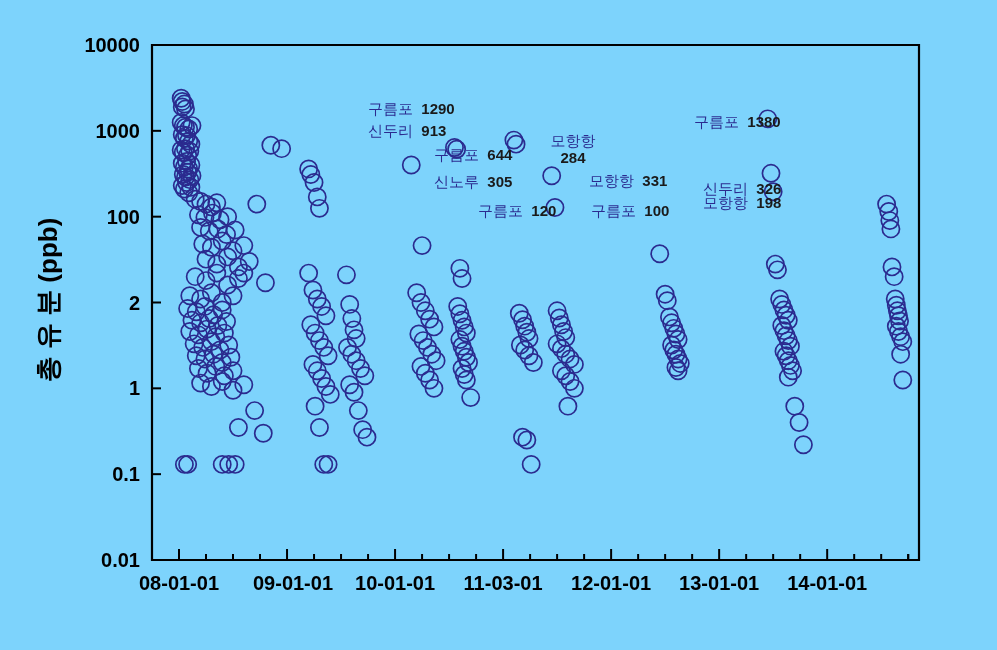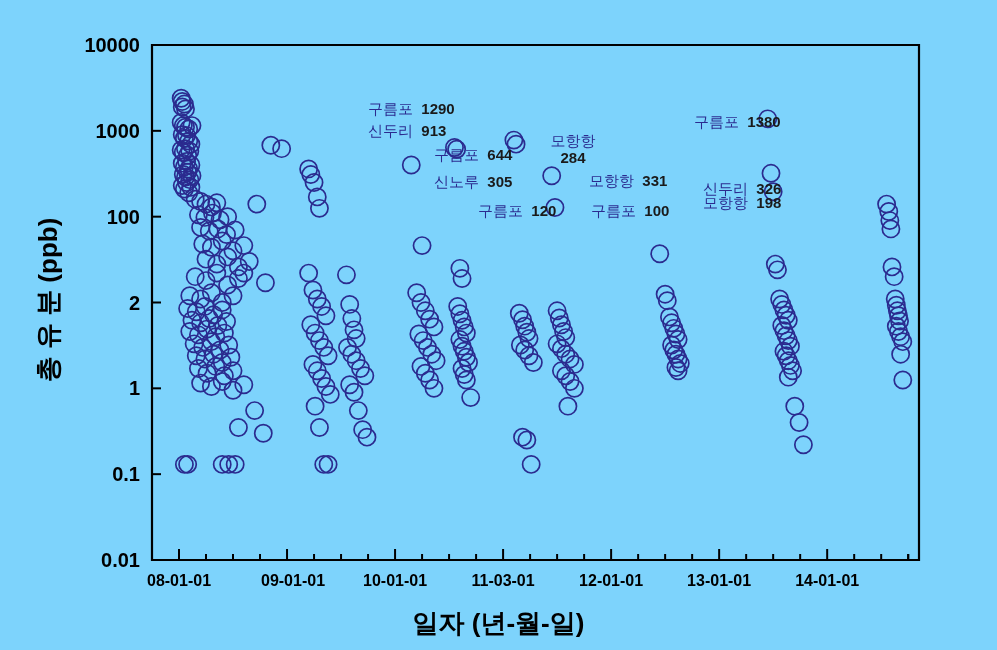--- a/index.html
+++ b/index.html
@@ -28,21 +28,21 @@
     position: absolute;
     font-size: 20px;
     font-weight: bold;
     color: #000000;
     text-align: right;
     white-space: nowrap;
     transform: translateY(-50%);
   }
   .xtick-label {
     position: absolute;
-    font-size: 16px;
+    font-size: 20px;
     font-weight: bold;
     color: #000000;
     white-space: nowrap;
     transform: translateX(-50%);
   }
   #y-axis-title {
     position: absolute;
     left: 48px;
     top: 300px;
     font-size: 26px;
@@ -420,21 +420,20 @@
       <div class="xtick-label" style="left: 179.007px; top: 572px;">08-01-01</div>
       <div class="xtick-label" style="left: 293px; top: 572px;">09-01-01</div>
       <div class="xtick-label" style="left: 395.063px; top: 572px;">10-01-01</div>
       <div class="xtick-label" style="left: 503.092px; top: 572px;">11-03-01</div>
       <div class="xtick-label" style="left: 611.12px; top: 572px;">12-01-01</div>
       <div class="xtick-label" style="left: 719.148px; top: 572px;">13-01-01</div>
       <div class="xtick-label" style="left: 827.176px; top: 572px;">14-01-01</div>
     </div>
 
   <div id="y-axis-title">총 유 분 (ppb)</div>
-  <div id="x-axis-title">일자 (년-월-일)</div>
 
   <div id="annotations">
       <div class="annot" style="left: 368px; top: 100px;"><span>구름포</span>&nbsp;&nbsp;<span class="val">1290</span></div>
       <div class="annot" style="left: 368px; top: 122px;"><span>신두리</span>&nbsp;&nbsp;<span class="val">913</span></div>
       <div class="annot" style="left: 434px; top: 146px;"><span>구름포</span>&nbsp;&nbsp;<span class="val">644</span></div>
       <div class="annot" style="left: 434px; top: 173px;"><span>신노루</span>&nbsp;&nbsp;<span class="val">305</span></div>
       <div class="annot" style="left: 478px; top: 202px;"><span>구름포</span>&nbsp;&nbsp;<span class="val">120</span></div>
       <div class="annot center" style="left: 573px; top: 132px;"><span>모항항</span><br><span class="val">284</span></div>
       <div class="annot" style="left: 589px; top: 172px;"><span>모항항</span>&nbsp;&nbsp;<span class="val">331</span></div>
       <div class="annot" style="left: 591px; top: 202px;"><span>구름포</span>&nbsp;&nbsp;<span class="val">100</span></div>

